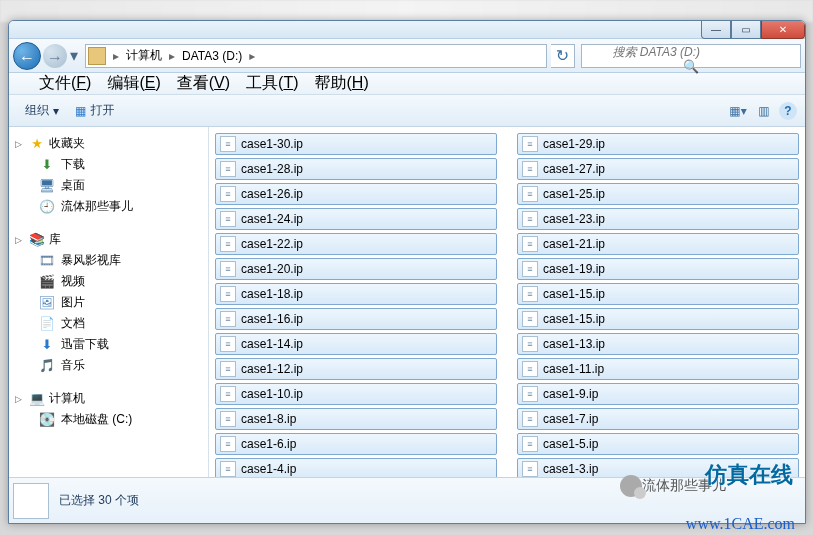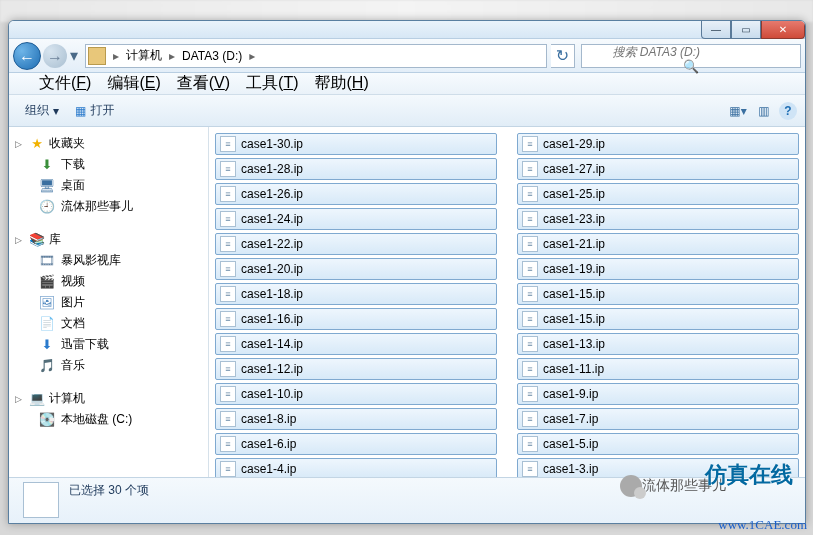--- a/index.html
+++ b/index.html
@@ -51,26 +51,26 @@
 .sb-item { display:flex; align-items:center; padding: 2px 6px 2px 30px; gap:6px; cursor:pointer;}
 .sb-ico { width:16px;height:16px;display:flex;align-items:center;justify-content:center;font-size:13px;}
 
 
 .filearea { flex: 1; background: #fff; overflow-y: auto; padding: 6px; }
 .file-grid { display: grid; grid-template-columns: 1fr 1fr; gap: 3px 20px; }
 .file-tile { height: 22px; background: linear-gradient(#eef6fd, #d7e9f8); border: 1px solid #7fa9d0; border-radius: 2px; display: flex; align-items: center; padding: 0 4px; font-size: 12px; cursor:pointer; gap:5px;}
 .file-tile .fico { width:16px; height:16px; background:#fff; border:1px solid #a9c0d4; display:flex;align-items:center;justify-content:center; font-size:9px; color:#6a8aa6;}
 
 
-.details { height: 46px; background: linear-gradient(#f4f9fd, #e7f1fa); border-top: 1px solid #c3d5e4; display:flex; align-items:flex-start; padding: 4px 14px; font-size:12px; color:#1e395b; gap:10px;}
+.details { height: 46px; background: linear-gradient(#f4f9fd, #e7f1fa); border-top: 1px solid #c3d5e4; display:flex; align-items:center; padding: 4px 4px; font-size:12px; color:#1e395b; gap:10px;}
 .details .thumb { width:36px;height:36px;background:#fff;border:1px solid #a9c0d4;}
 .details .dlink { color:#0b57a6; cursor:pointer;}
 
 
-.watermark-br { position:absolute; right:6px; bottom:2px; font-size:13px; color:#1a5fc9; font-family: SimSun, serif;}
+.watermark-br { position:absolute; right:18px; bottom:2px; font-size:16px; color:#1a5fc9; font-family: SimSun, serif;}
 .watermark-brand { position:absolute; right:20px; top:460px; font-size:22px; color:#0369a1; font-family: "STXingkai", "KaiTi", cursive; font-weight:bold; text-shadow:0 0 2px #fff;}
 .wechat { position:absolute; left:620px; top:475px; display:flex; align-items:center; font-size:14px; color:#555; font-family: "STKaiti", KaiTi, serif;}
 .wechat .bubble { width:22px;height:22px;border-radius:50%;background:#aaa;position:relative;}
 .wechat .bubble::after{content:"";position:absolute;width:12px;height:12px;border-radius:50%;background:#ccc;right:-4px;bottom:-2px;}
 
 
 .bg-blur { position:absolute; left:0; top:0; width:813px; height:22px; background: linear-gradient(90deg,#e8e8e8,#f4f4f4,#e8e8e8); filter: blur(1px);}
 </style>
 </head>
 <body>

